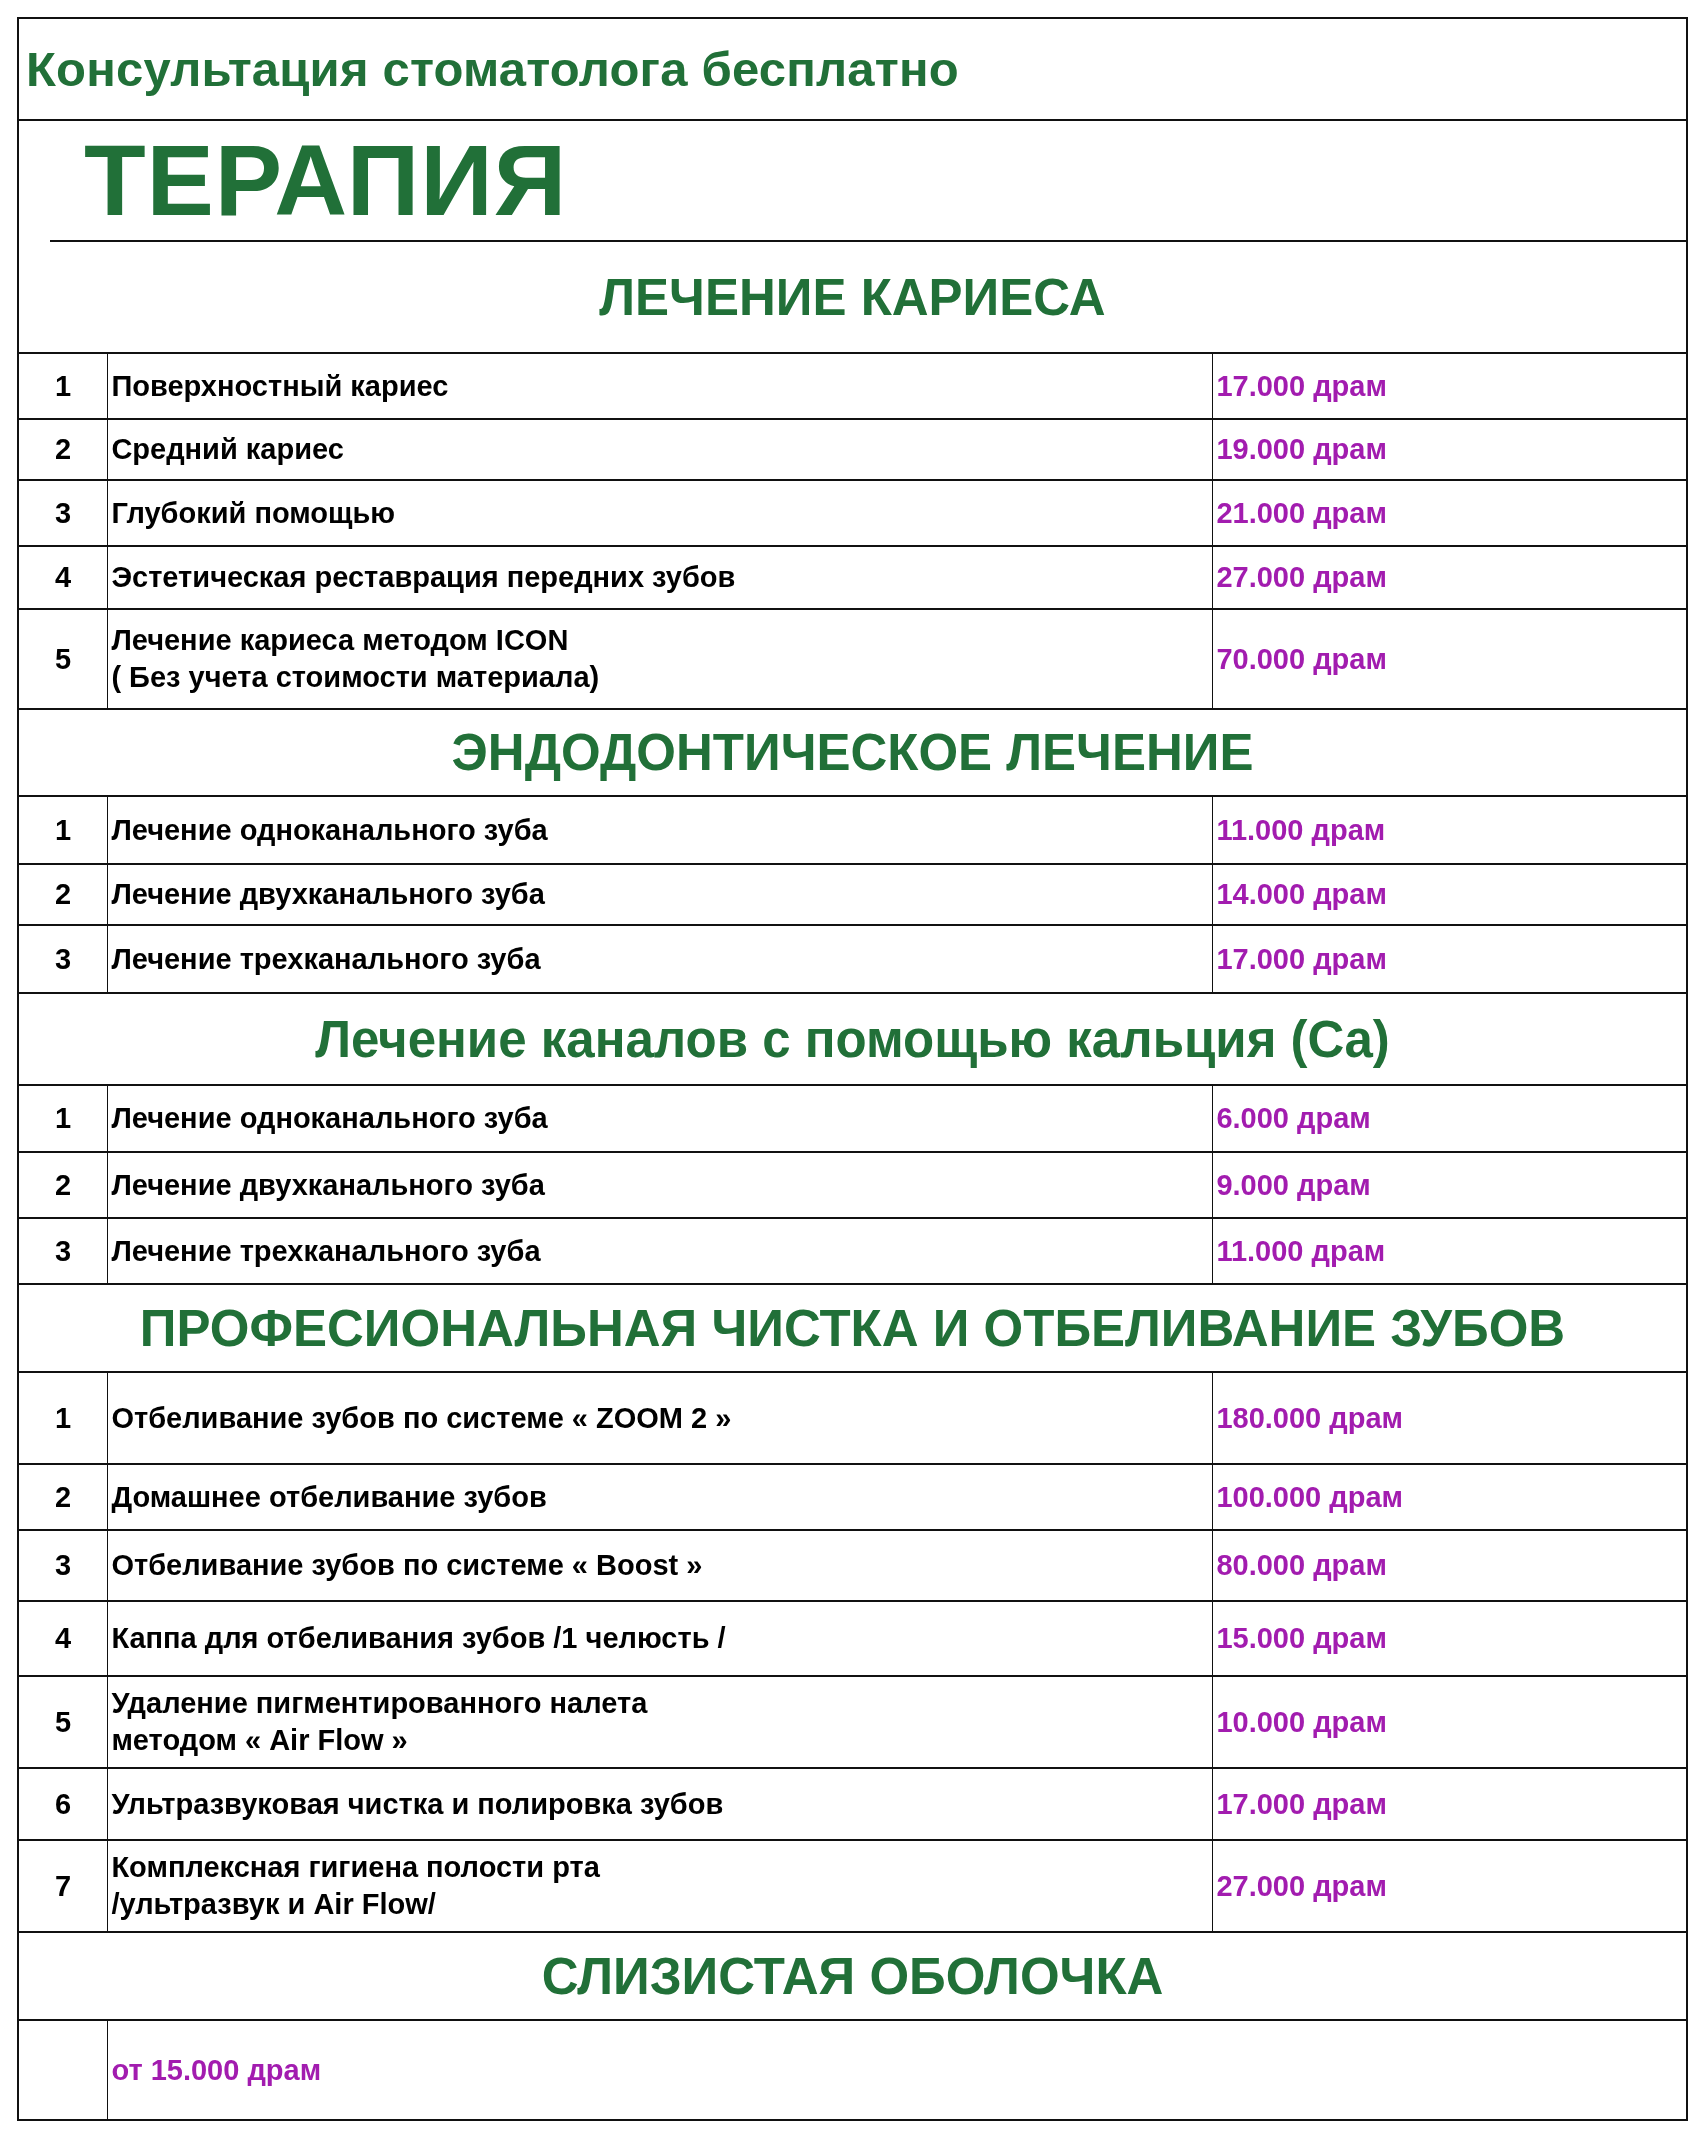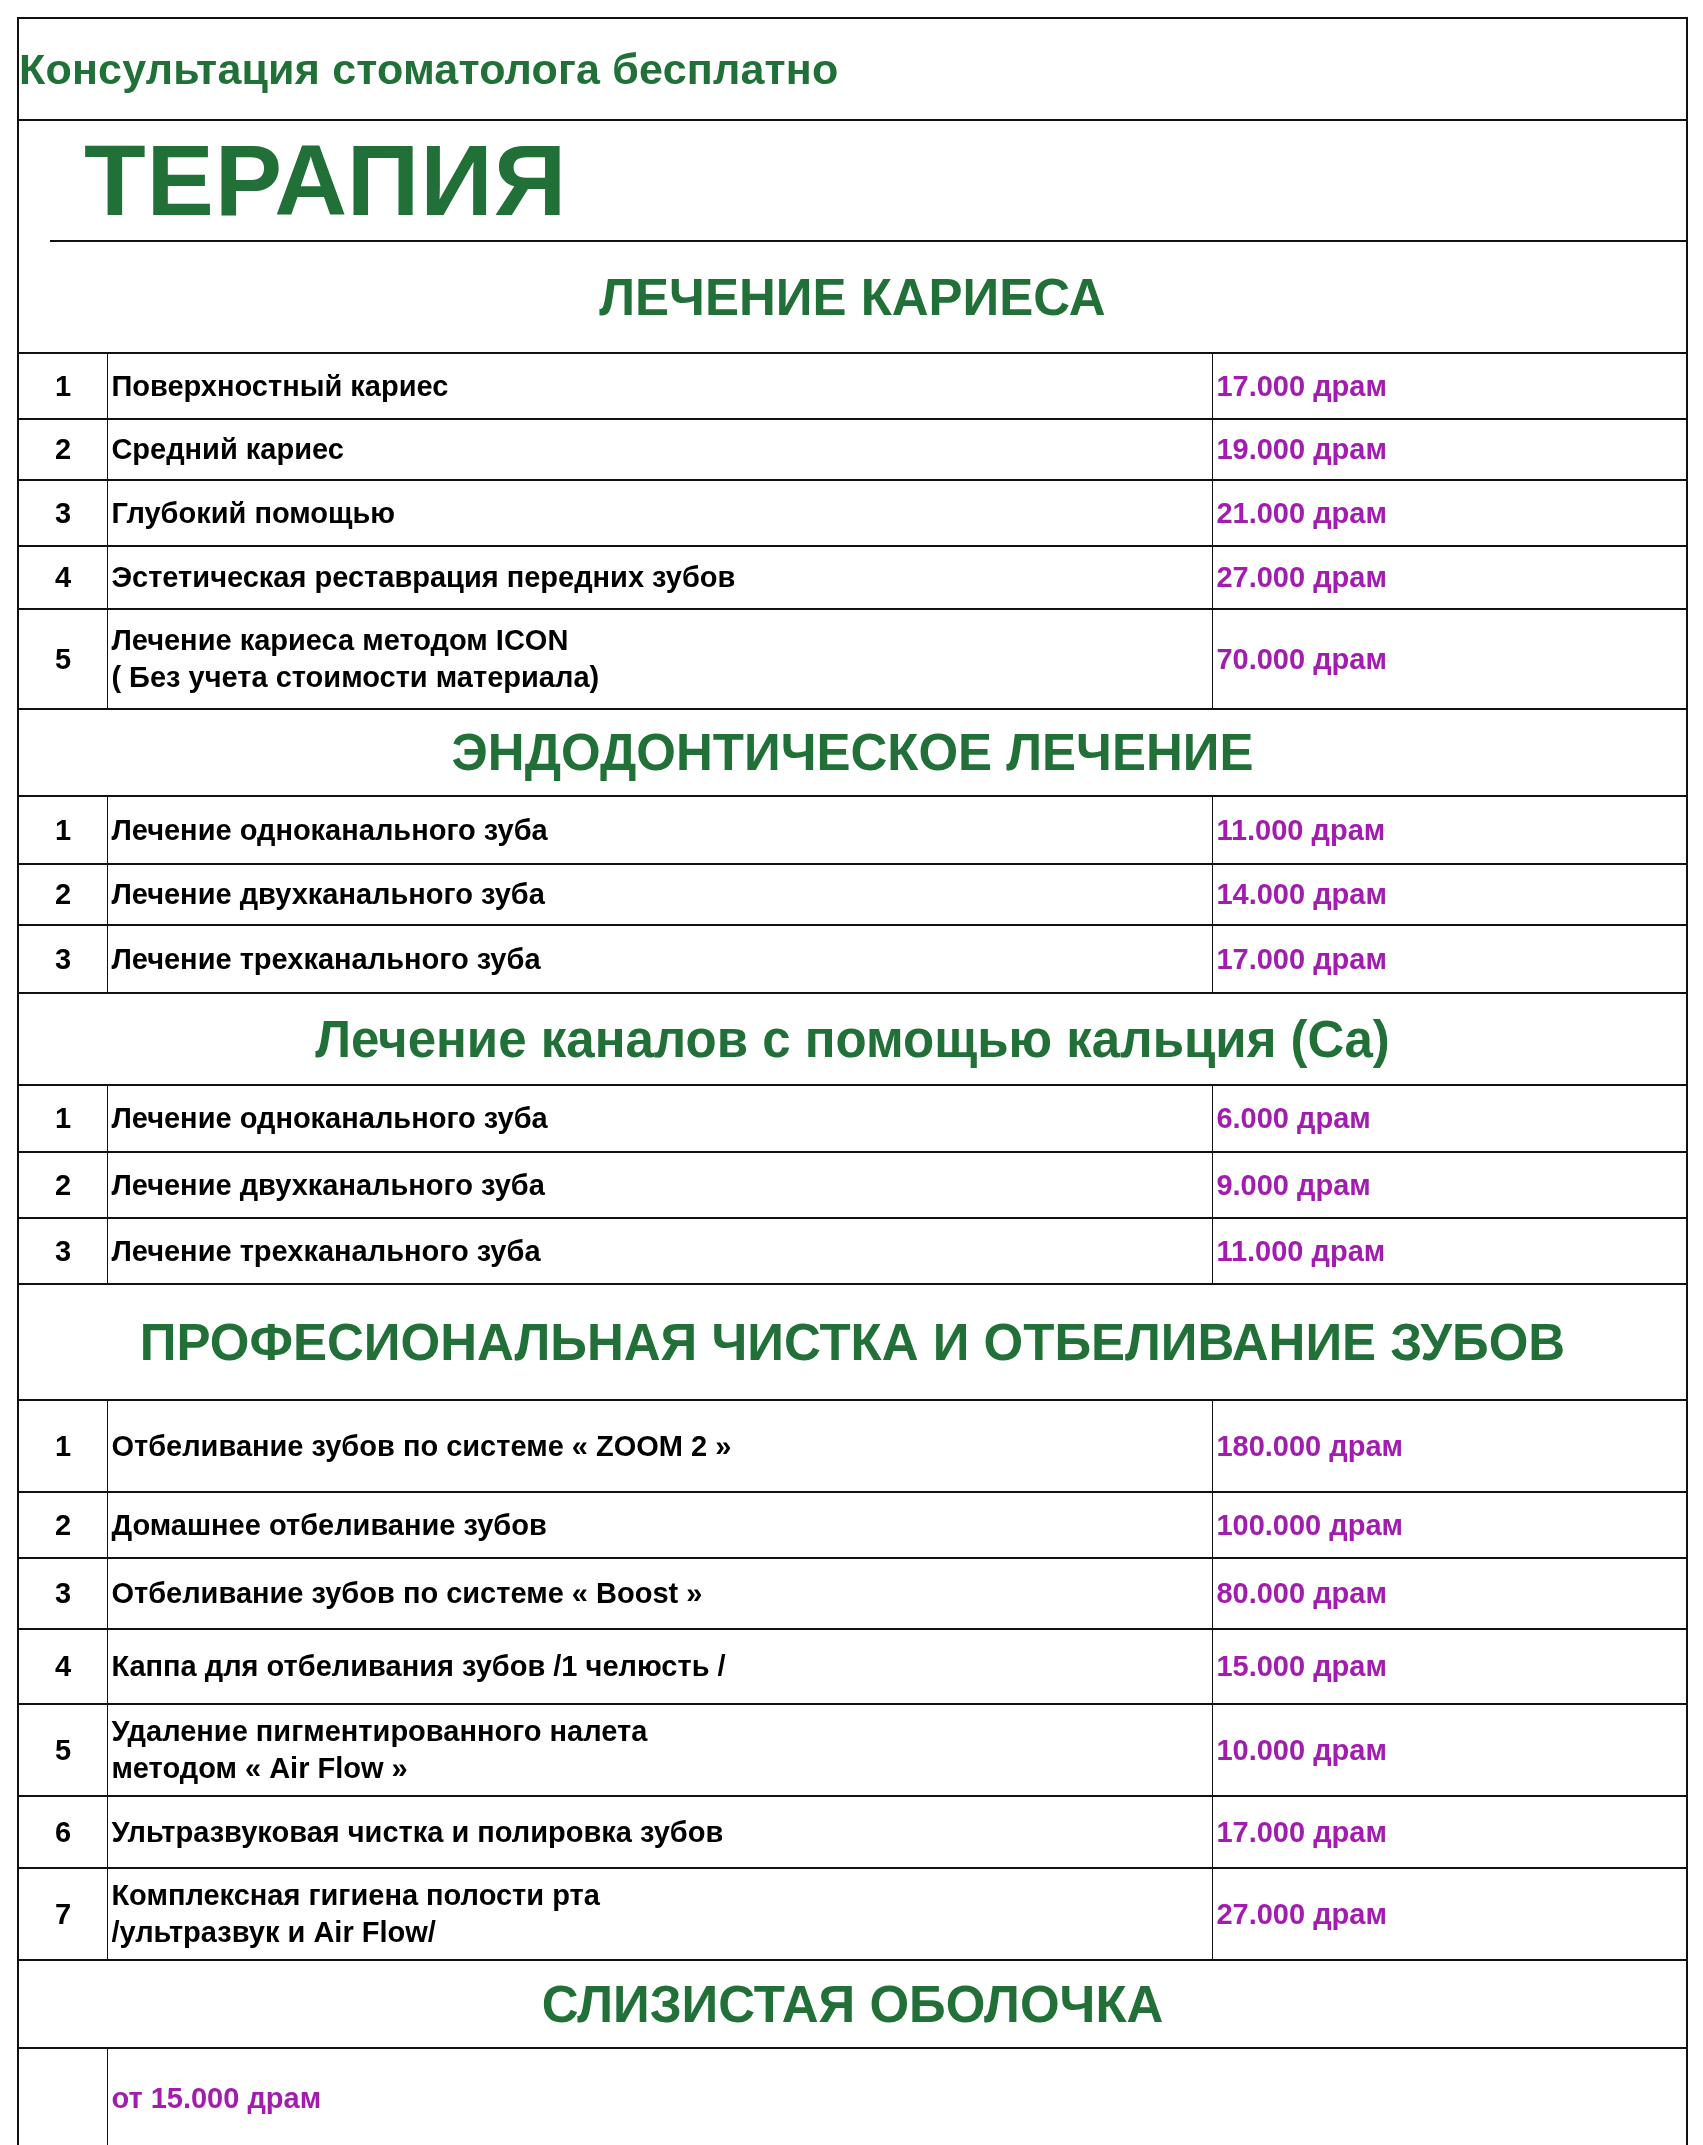--- a/index.html
+++ b/index.html
@@ -1,21 +1,21 @@
 <!DOCTYPE html>
 <html style="font-size:13.6px"><head>
 <meta charset="utf-8">
 <style>
   html, body { margin: 0; padding: 0; background: #ffffff; }
   body { width: 1704px; height: 2146px; position: relative; font-family: "Liberation Sans", sans-serif; }
   .sheet { position: absolute; left: 17px; top: 17px; width: 1671px; border: 2.6px solid #111; border-bottom: none; box-sizing: border-box; }
   .row { display: flex; border-bottom: 2.6px solid #111; box-sizing: border-box; }
   .green { color: #217038; font-weight: bold; }
   .header-row { height: 102px; align-items: center; }
-  .consult { font-size: 43px; padding-left: 0; letter-spacing: 0.2px; }
+  .consult { font-size: 49px; padding-left: 7px; letter-spacing: 0.2px; }
   .title-row { height: 121px; align-items: center; justify-content: flex-start; margin-left: 31px; }
   .title { font-size: 101px; letter-spacing: 0.9px; margin-left: 34px; }
   .section-row { align-items: center; justify-content: center; }
   .section { font-size: 51px; }
   .item-row { align-items: stretch; }
   .c-num { width: 89px; border-right: 1.7px solid #111; display: flex; align-items: center; justify-content: center; font-size: 29px; font-weight: bold; color: #000; box-sizing: border-box; }
   .c-name { width: 1105px; border-right: 1.7px solid #111; display: flex; align-items: center; padding-left: 3.4px; font-size: 29px; font-weight: bold; color: #000; box-sizing: border-box; line-height: 37px; white-space: pre-line; }
   .c-price { flex: 1; display: flex; align-items: center; padding-left: 3.4px; font-size: 29px; font-weight: bold; color: #a21caf; box-sizing: border-box; }
 </style>
 </head>
@@ -90,21 +90,21 @@
     <div class="c-num">2</div>
     <div class="c-name">Лечение двухканального зуба</div>
     <div class="c-price">9.000 драм</div>
   </div>
   <div class="row item-row" style="height:66px">
     <div class="c-num">3</div>
     <div class="c-name">Лечение трехканального зуба</div>
     <div class="c-price">11.000 драм</div>
   </div>
 
-  <div class="row section-row" style="height:116px">
+  <div class="row section-row" style="height:88px">
     <span class="section green">ПРОФЕСИОНАЛЬНАЯ ЧИСТКА И ОТБЕЛИВАНИЕ ЗУБОВ</span>
   </div>
   <div class="row item-row" style="height:92px">
     <div class="c-num">1</div>
     <div class="c-name">Отбеливание зубов по системе  « ZOOM 2 »</div>
     <div class="c-price">180.000 драм</div>
   </div>
   <div class="row item-row" style="height:66px">
     <div class="c-num">2</div>
     <div class="c-name">Домашнее отбеливание зубов</div>

